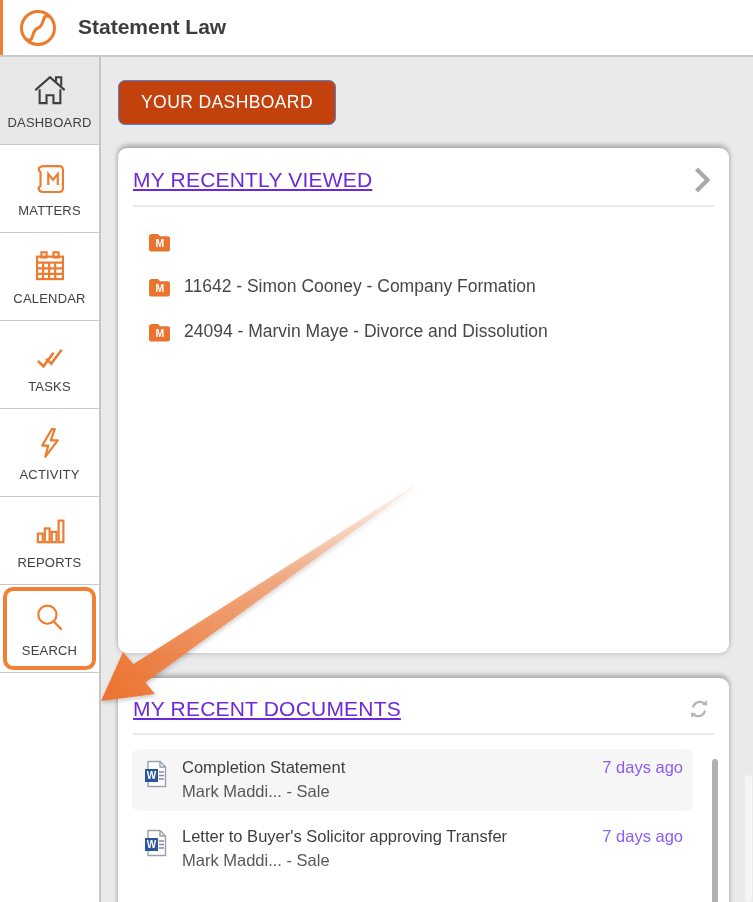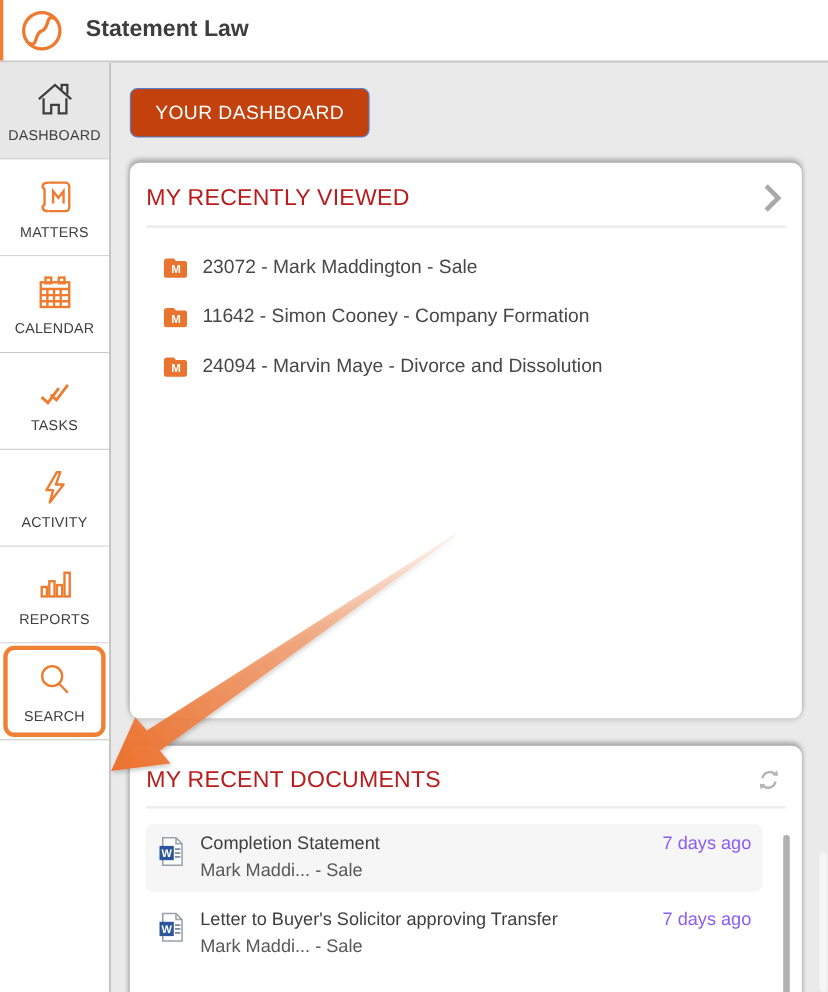--- a/index.html
+++ b/index.html
@@ -34,21 +34,21 @@
               border:1px solid #4f82d6; border-radius:7px; color:#fff; font-size:17.5px; letter-spacing:0.4px;
               display:flex; align-items:center; justify-content:center; cursor:pointer; }
 
   .card { position:absolute; left:15px; width:611px; background:#fff; border-radius:9px;
           box-shadow:0 -3px 5px rgba(0,0,0,0.28), 0 2px 5px rgba(0,0,0,0.12); }
   .card-rv { top:91px; height:505px; }
   .card-docs { top:621px; height:300px; }
 
   .card-header { display:flex; justify-content:space-between; align-items:center;
                  padding:19px 18px 12px 15px; }
-  .card-title { font-size:21px; color:#b91c1c; letter-spacing:0.2px; }
+  .card-title { font-size:21px; color:#6d28d9; letter-spacing:0.2px;text-decoration:underline; }
   .card-divider { height:2px; background:#e9e9e9; margin:0 15px; }
 
   .rv-list { padding-top:13px; }
   .rv-item { display:flex; align-items:center; gap:13px; padding:12px 10px 12px 30px;
              font-size:17.5px; color:#474747; cursor:pointer; }
 
   .doc-list { padding:14px 0 0 14px; position:relative; }
   .doc-row { width:561px; border-radius:7px; padding:9px 10px 10px 12px; margin-bottom:7px;
              display:flex; gap:14px; cursor:pointer; }
   .doc-row.hl { background:#f6f6f6; }
@@ -160,21 +160,20 @@
           <path d="M2.5 2 L13.5 13 L2.5 24" stroke="#a9a9a9" stroke-width="4.2" fill="none"></path>
         </svg>
       </div>
       <div class="card-divider"></div>
       <div class="rv-list">
         <div class="rv-item">
           <svg width="23" height="20" viewBox="0 0 24 21">
             <path d="M1 5 q0 -3 3 -3 h6.5 l2 2.5 h8.5 q2 0 2 2 v12 q0 2 -2 2 h-18 q-2 0 -2 -2 z" fill="#e8742f"></path>
             <text x="12.5" y="16" text-anchor="middle" font-size="11" font-weight="bold" fill="#fff" font-family="Liberation Sans, sans-serif">M</text>
           </svg>
-          <span>23072 - Mark Maddington - Sale</span>
         </div>
         <div class="rv-item">
           <svg width="23" height="20" viewBox="0 0 24 21">
             <path d="M1 5 q0 -3 3 -3 h6.5 l2 2.5 h8.5 q2 0 2 2 v12 q0 2 -2 2 h-18 q-2 0 -2 -2 z" fill="#e8742f"></path>
             <text x="12.5" y="16" text-anchor="middle" font-size="11" font-weight="bold" fill="#fff" font-family="Liberation Sans, sans-serif">M</text>
           </svg>
           <span>11642 - Simon Cooney - Company Formation</span>
         </div>
         <div class="rv-item">
           <svg width="23" height="20" viewBox="0 0 24 21">

